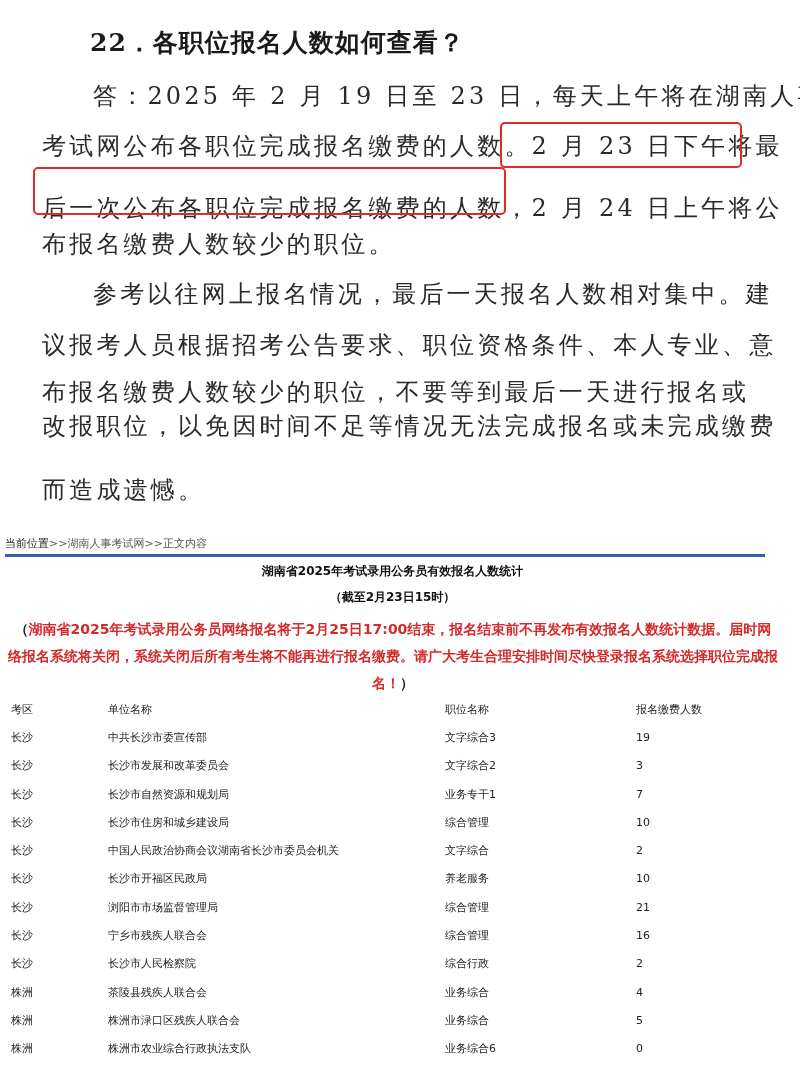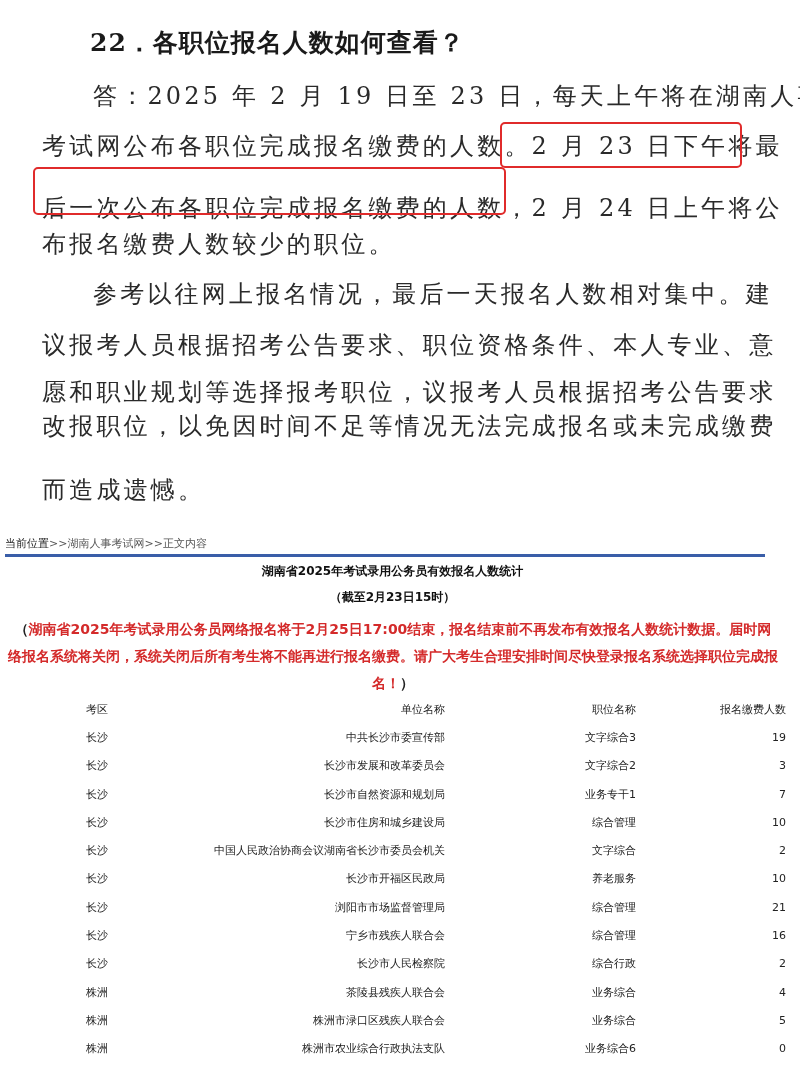--- a/index.html
+++ b/index.html
@@ -10,21 +10,21 @@
   .redbox { position: absolute; border: 2.5px solid #e02b2b; border-radius: 5px; box-sizing: border-box; }
   .web { position: absolute; left: 0; top: 530px; width: 800px; height: 537px; font-family: "DejaVu Sans", "Liberation Sans", sans-serif; }
   .breadcrumb { position: absolute; left: 5px; top: 6px; font-size: 11px; color: #333; white-space: nowrap; }
   .breadcrumb .crumb { color: #555; }
   .breadcrumb .first { color: #222; text-align: right; }
   .bar { position: absolute; left: 5px; top: 24px; width: 760px; height: 3px; background: #3a5ea8; }
   .w-title { position: absolute; left: 0; width: 785px; text-align: center; font-weight: bold; color: #111; font-size: 12px; }
   .notice { position: absolute; left: 8px; top: 86px; width: 770px; text-align: center; color: #d42a2a; font-weight: bold; font-size: 14px; line-height: 27px; }
   .notice .paren { color: #222; }
   table { position: absolute; left: 0; top: 165px; border-collapse: collapse; font-size: 11px; color: #222; }
-  td, th { padding: 0; height: 28.3px; text-align: right; font-weight: normal; white-space: nowrap; }
+  td, th { padding: 0; height: 28.3px; text-align: left; font-weight: normal; white-space: nowrap; }
   .c1 { width: 108px; padding-left: 11px; box-sizing: border-box; }
   .c2 { width: 337px; margin-left: 23px; }
   .c3 { width: 191px; }
   .c4 { width: 150px; }
 </style>
 </head>
 <body>
 
 <div class="doc">
   <div class="q-title">22．各职位报名人数如何查看？</div>
@@ -32,21 +32,21 @@
   <div class="para-line" style="left:93px; top:80px;">答：2025 年 2 月 19 日至 23 日，每天上午将在湖南人事</div>
   <div class="para-line" style="left:42px; top:130px;">考试网公布各职位完成报名缴费的人数。2 月 23 日下午将最</div>
   <div class="para-line" style="left:42px; top:192px;">后一次公布各职位完成报名缴费的人数，2 月 24 日上午将公</div>
   <div class="para-line" style="left:42px; top:228px;">布报名缴费人数较少的职位。</div>
 
   <div class="redbox" style="left:500px; top:122px; width:242px; height:46px;"></div>
   <div class="redbox" style="left:33px; top:167px; width:473px; height:48px;"></div>
 
   <div class="para-line" style="left:93px; top:278px;">参考以往网上报名情况，最后一天报名人数相对集中。建</div>
   <div class="para-line" style="left:42px; top:329px;">议报考人员根据招考公告要求、职位资格条件、本人专业、意</div>
-  <div class="para-line" style="left:42px; top:376px;">愿和职业规划等选择报考职位，议报考人员根据招考公告要求</div>
+  <div class="para-line" style="left:42px; top:376px;">布报名缴费人数较少的职位，不要等到最后一天进行报名或</div>
   <div class="para-line" style="left:42px; top:410px;">改报职位，以免因时间不足等情况无法完成报名或未完成缴费</div>
   <div class="para-line" style="left:42px; top:474px;">而造成遗憾。</div>
 </div>
 
 <div class="web">
   <div class="breadcrumb">
     <span class="first">当前位置</span><span class="crumb">&gt;&gt;</span><span class="crumb">湖南人事考试网</span><span class="crumb">&gt;&gt;</span><span class="crumb">正文内容</span>
   </div>
   <div class="bar"></div>
 

